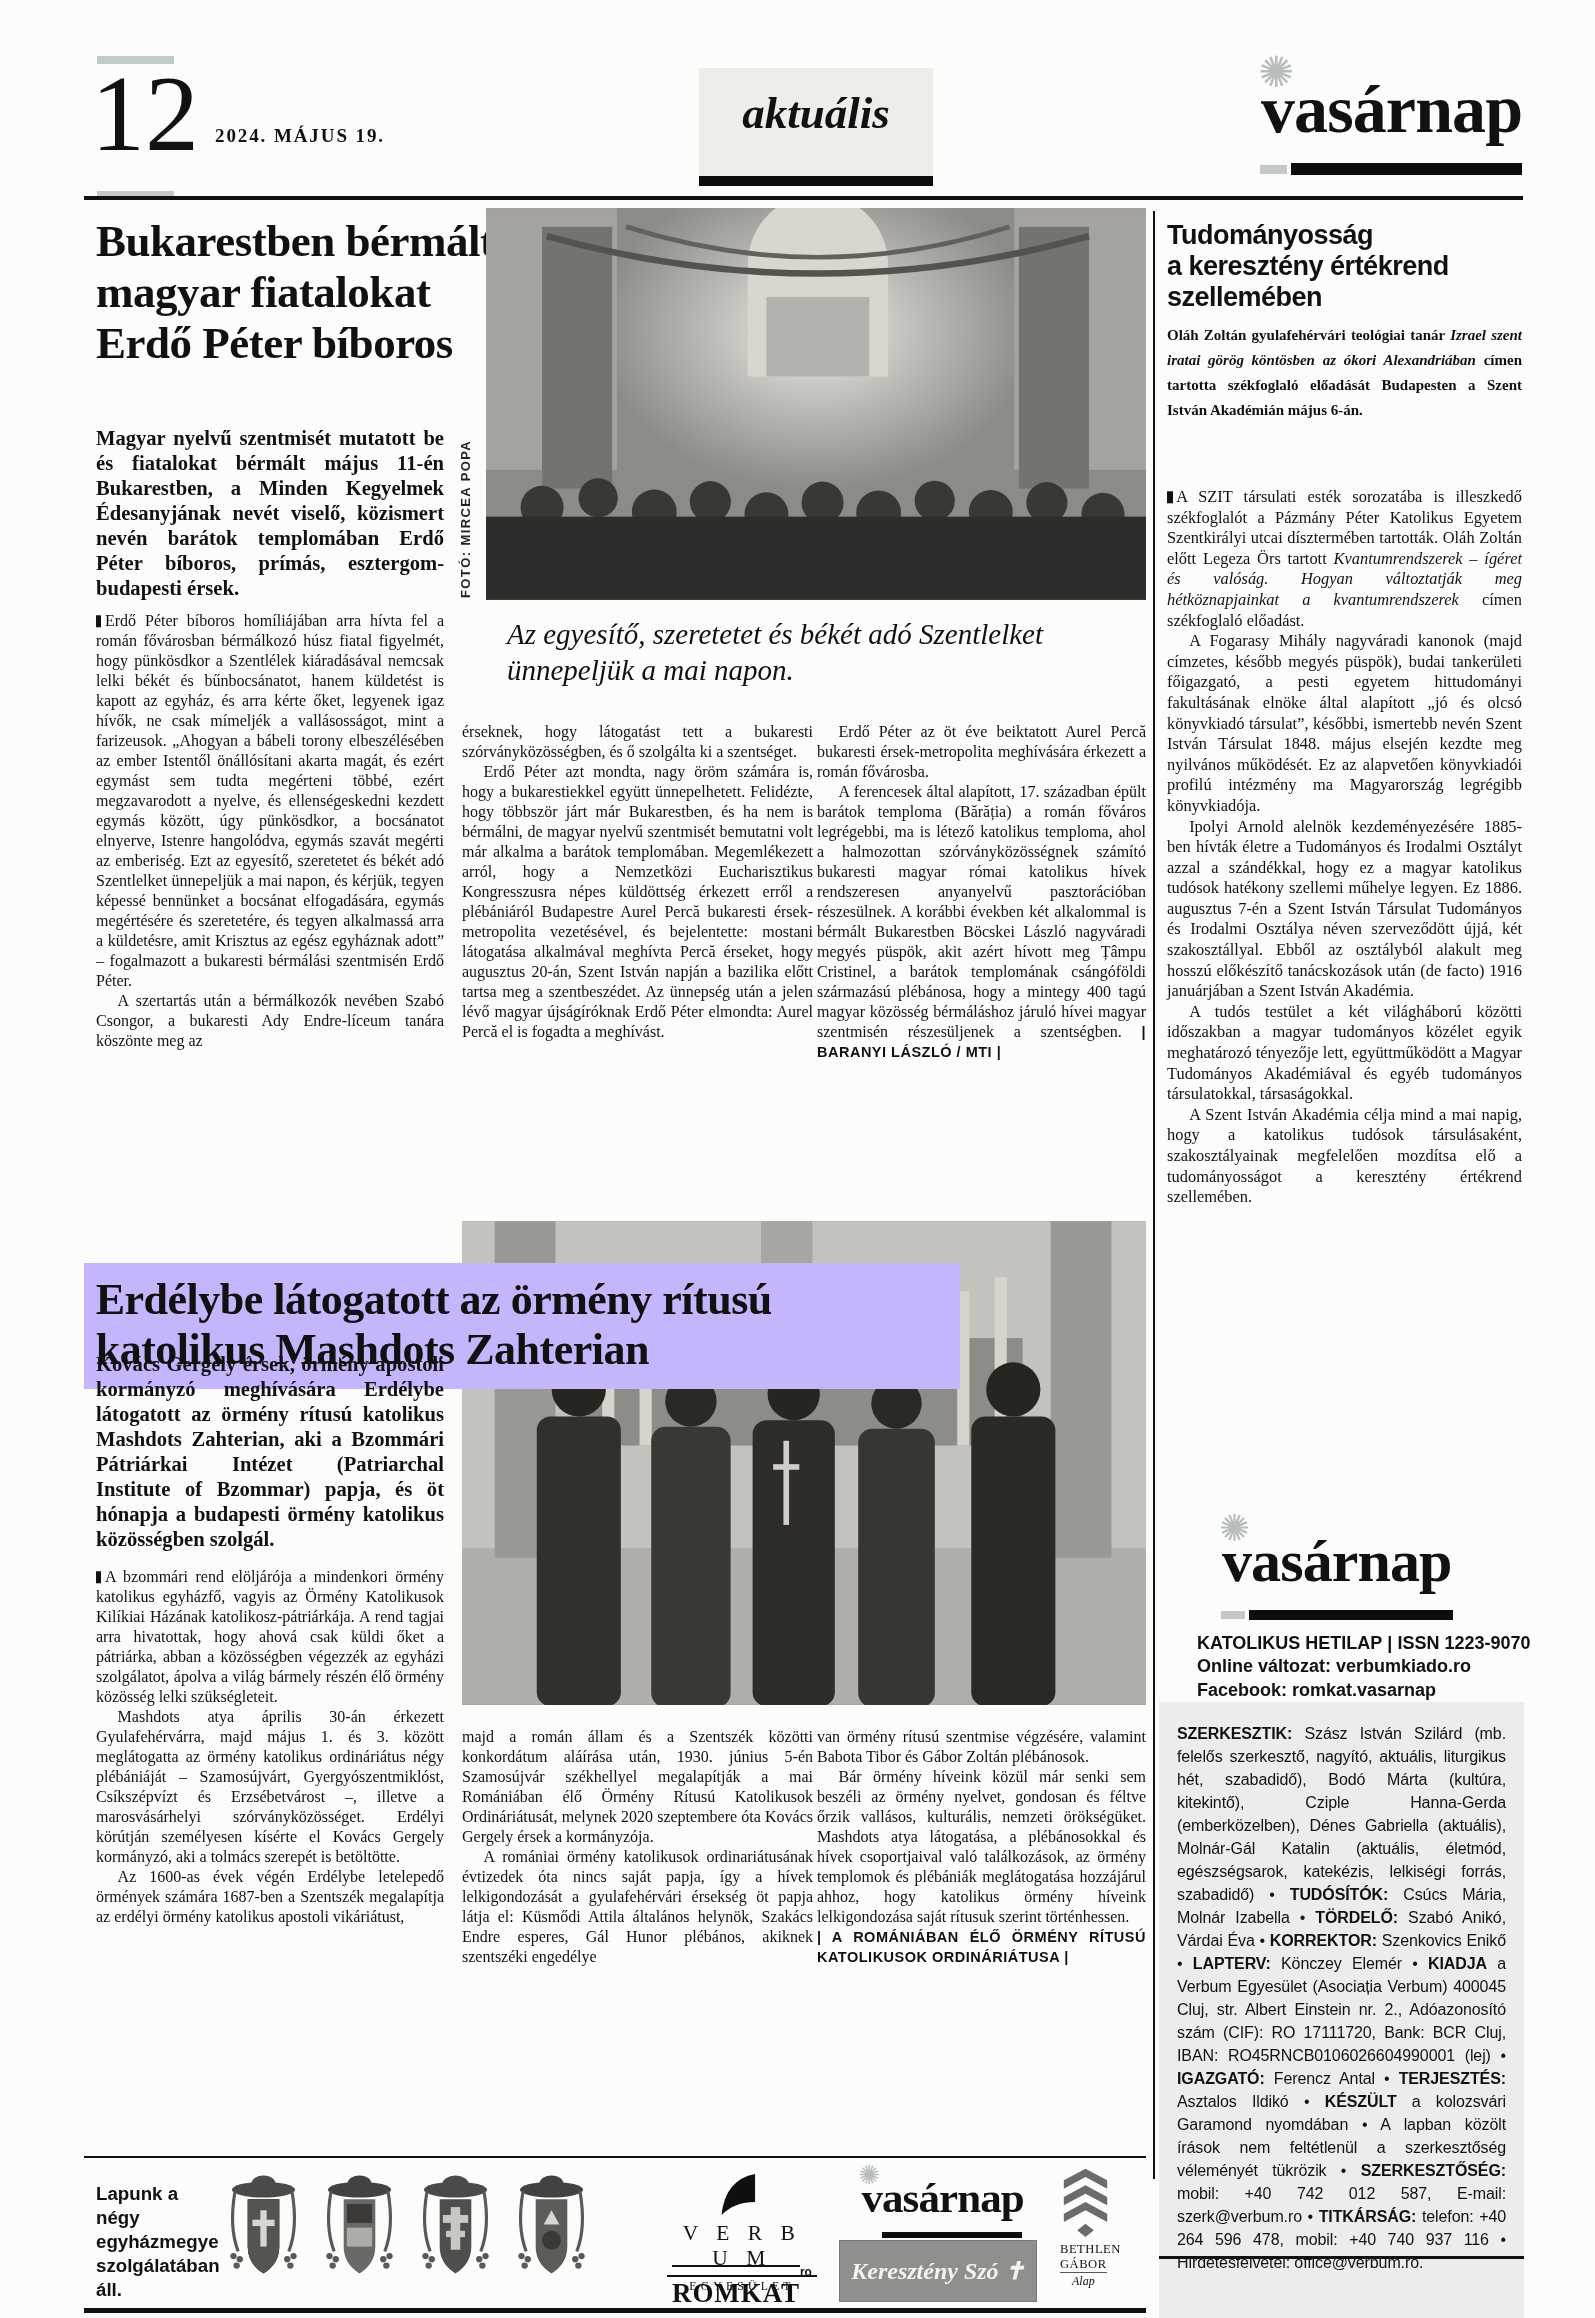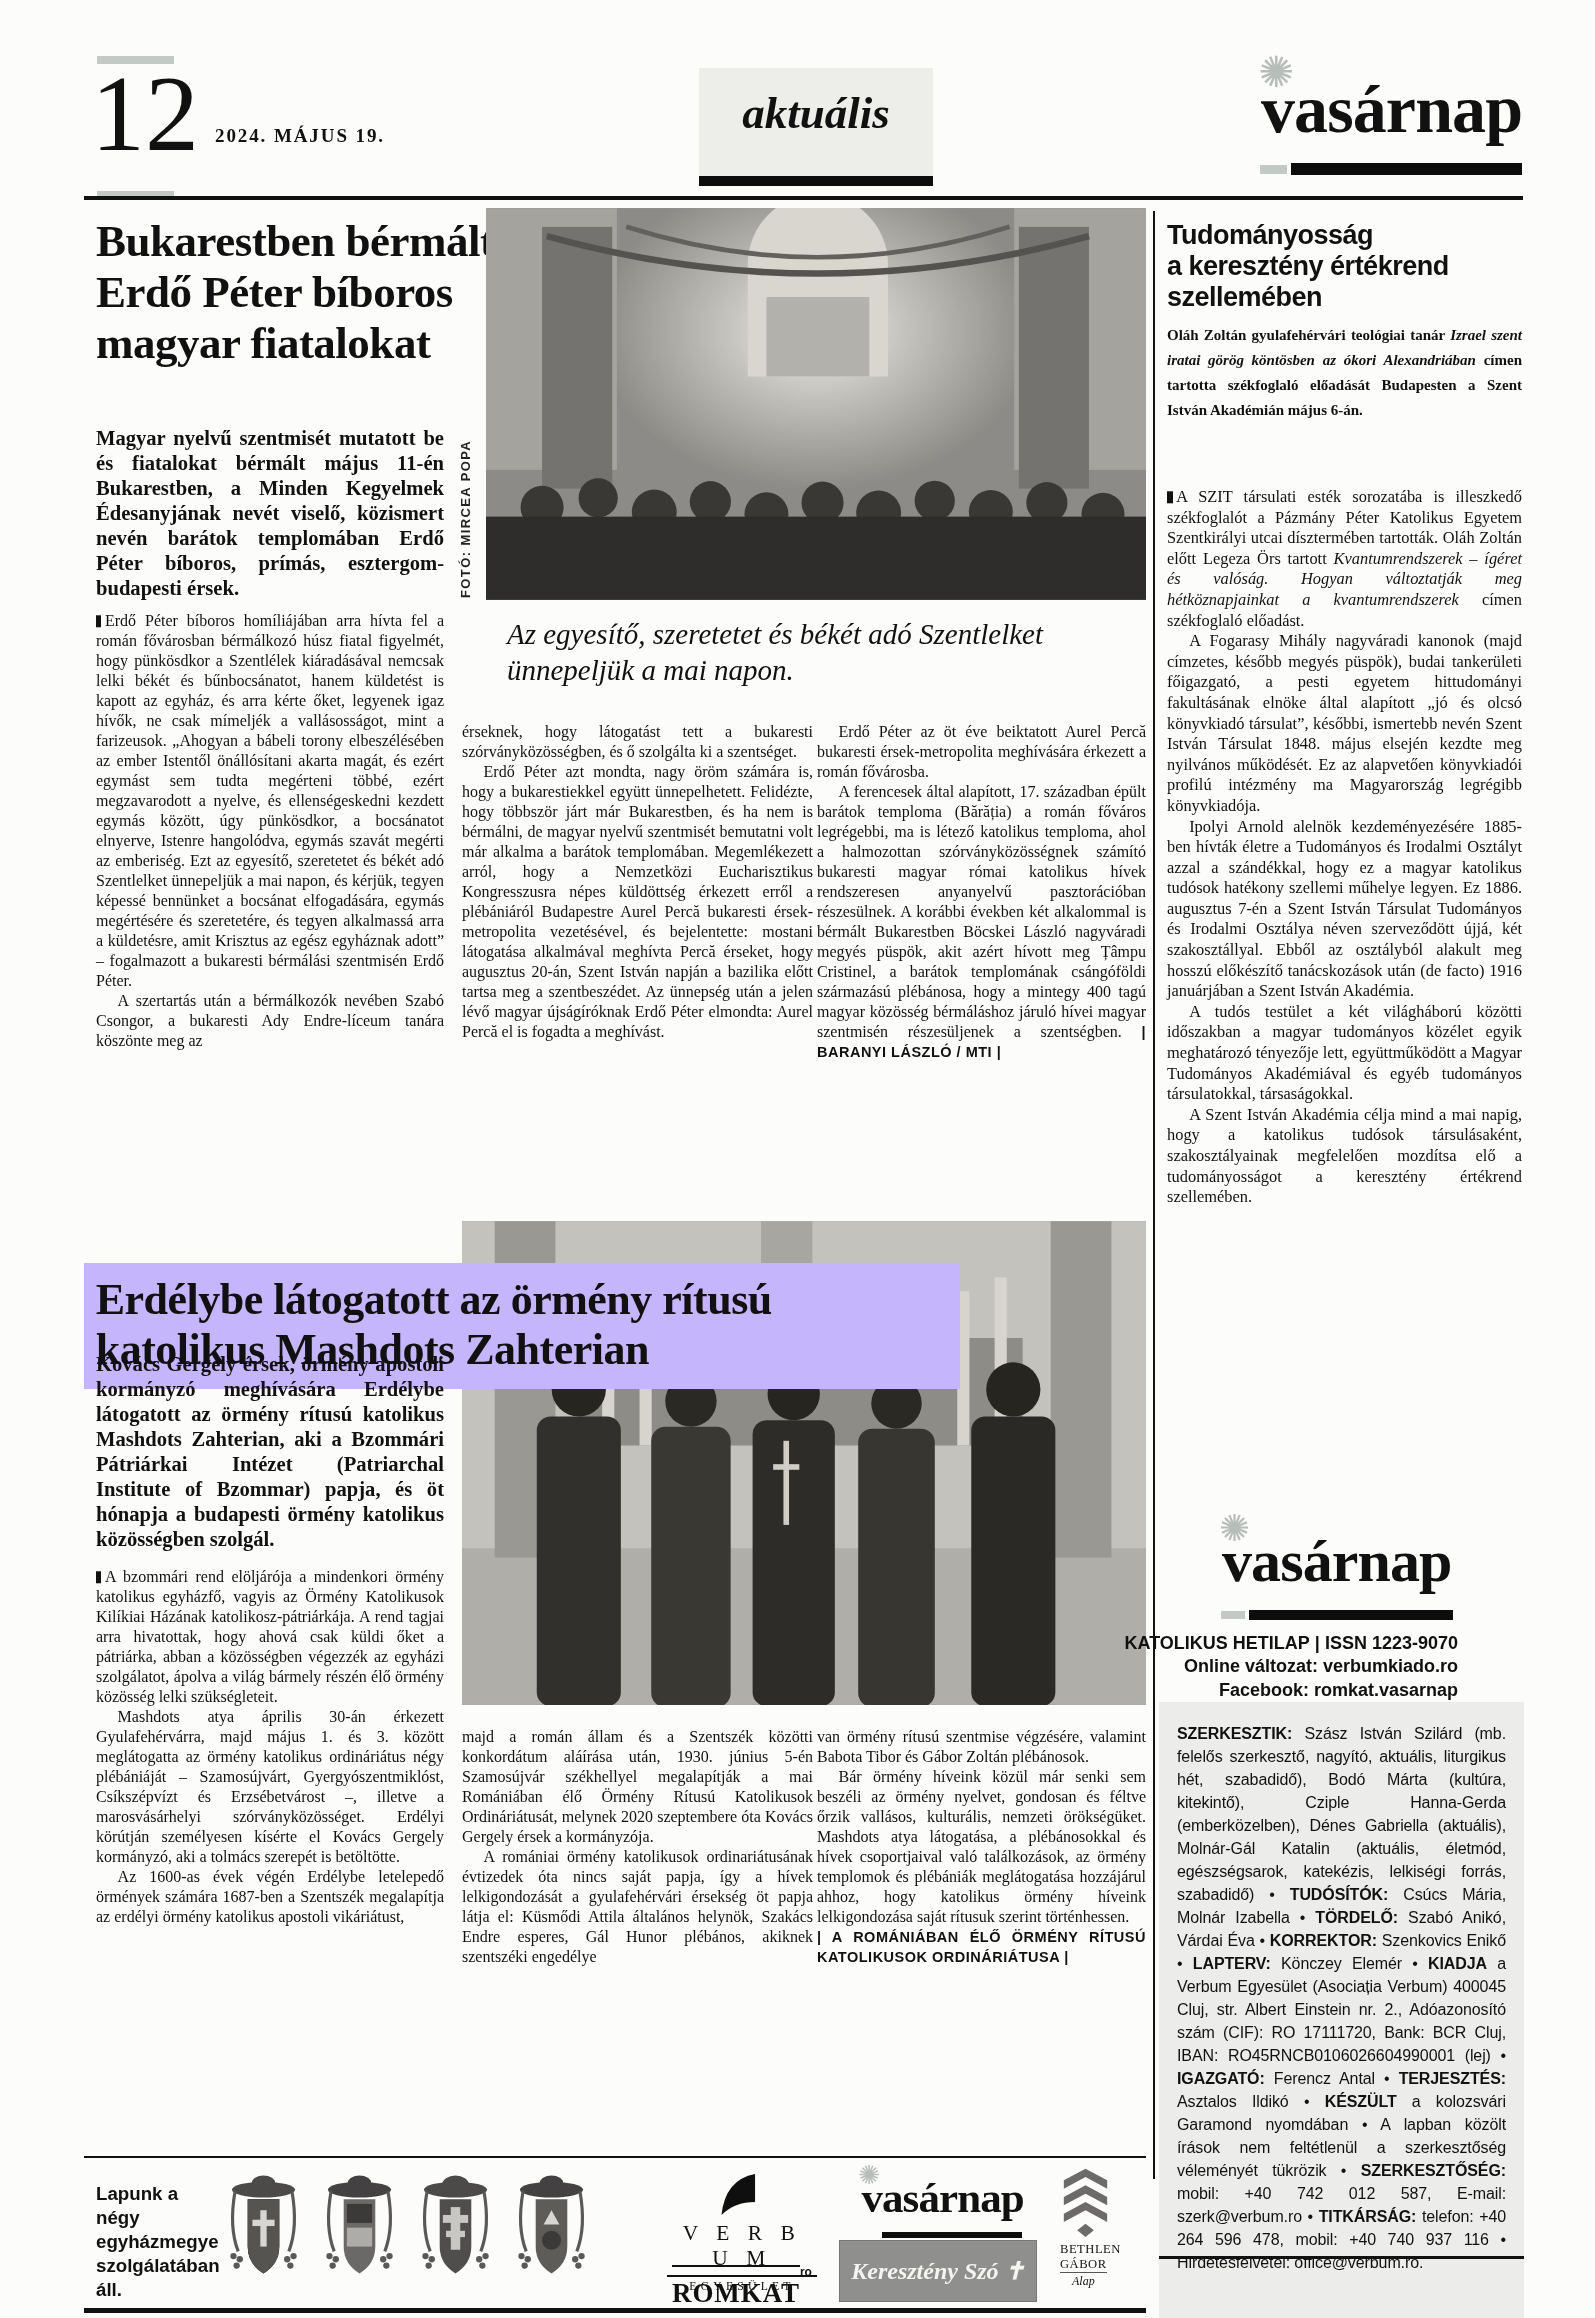--- a/index.html
+++ b/index.html
@@ -50,21 +50,21 @@
   
   .sans{font-family:"Liberation Sans",sans-serif;}
   #sb-headline{left:1167px;top:220px;width:355px;font-size:27px;line-height:31px;font-weight:bold;letter-spacing:-0.5px;}
   #sb-lead{left:1167px;top:323px;width:355px;font-size:15px;line-height:25px;font-weight:bold;}
   #sb-body{left:1167px;top:487px;width:355px;font-size:16.4px;line-height:20.6px;}
   #sb-logo{left:1167px;top:1518px;width:355px;height:89px;}
   #sb-logo .word{position:absolute;left:55px;top:13px;font-size:60px;line-height:1;}
   #sb-logo .sun{position:absolute;left:52px;top:-11.2px;font-size:37px;color:#b7bdb8;font-family:"DejaVu Sans",sans-serif;}
   #sb-logo .bar{position:absolute;left:82px;top:92px;width:204px;height:10.3px;background:#0d0d0d;}
   #sb-logo .sq{position:absolute;left:54px;top:93px;width:24px;height:8px;background:#c3c9c5;}
-  #sb-info{left:1103px;top:1632px;width:355px;text-align:right;font-size:18px;line-height:23.4px;font-weight:bold;font-family:"Liberation Sans",sans-serif;}
+  #sb-info{left:1197px;top:1632px;width:355px;text-align:left;font-size:18px;line-height:23.4px;font-weight:bold;font-family:"Liberation Sans",sans-serif;}
   #sb-graybox{left:1159px;top:1702px;width:365px;height:634px;background:#ececea;box-sizing:border-box;
       padding:19.6px 18px;font-family:"Liberation Sans",sans-serif;font-size:16px;line-height:23px;letter-spacing:-0.1px;text-align:justify;}
   #sb-rule{left:1159px;top:2256px;width:365px;height:2.8px;background:#111;}
   
   #foot-sep{left:84px;top:2156px;width:1062px;height:2.3px;background:#111;}
   #foot-note{left:96px;top:2182px;width:122px;font-size:18.7px;line-height:24px;font-weight:bold;font-family:"Liberation Sans",sans-serif;}
   .crest{top:2172px;width:79px;height:131px;}
   #verbum{left:667px;top:2170px;width:150px;text-align:center;}
   #verbum .vname{font-size:21.5px;letter-spacing:6.5px;border-bottom:2.3px solid #111;padding-bottom:3.7px;}
   #verbum .vsub{font-size:11.7px;letter-spacing:4.2px;margin-top:3.7px;}
@@ -103,22 +103,22 @@
     <div class="word brandword">vasárnap</div>
     <div class="sq"></div>
     <div class="bar"></div>
   </div>
 
   <div class="abs" id="header-rule"></div>
   <div class="abs" id="divider"></div>
 
   <div class="abs" id="a1-headline">
     <div>Bukarestben bérmált</div>
+    <div>magyar fiatalokat</div>
     <div>Erdő Péter bíboros</div>
-    <div>magyar fiatalokat</div>
   </div>
 
   <div class="abs jus" id="a1-lead">Magyar nyelvű szentmisét mutatott be és fiatalokat bérmált május 11-én Bukarestben, a Minden Kegyelmek Édesanyjának nevét viselő, közismert nevén barátok templomában Erdő Péter bíboros, prímás, esztergom-budapesti érsek.</div>
 
   <div class="abs photo" id="photo1">
     <svg width="660" height="392" viewBox="0 0 1412 838">
       <rect width="1412" height="838" fill="#8d8b87"></rect>
       <rect x="0" y="0" width="1412" height="560" fill="#a5a39e"></rect>
       <radialGradient id="glow" cx="0.5" cy="0.42" r="0.55">
         <stop offset="0" stop-color="#eceae4"></stop>

